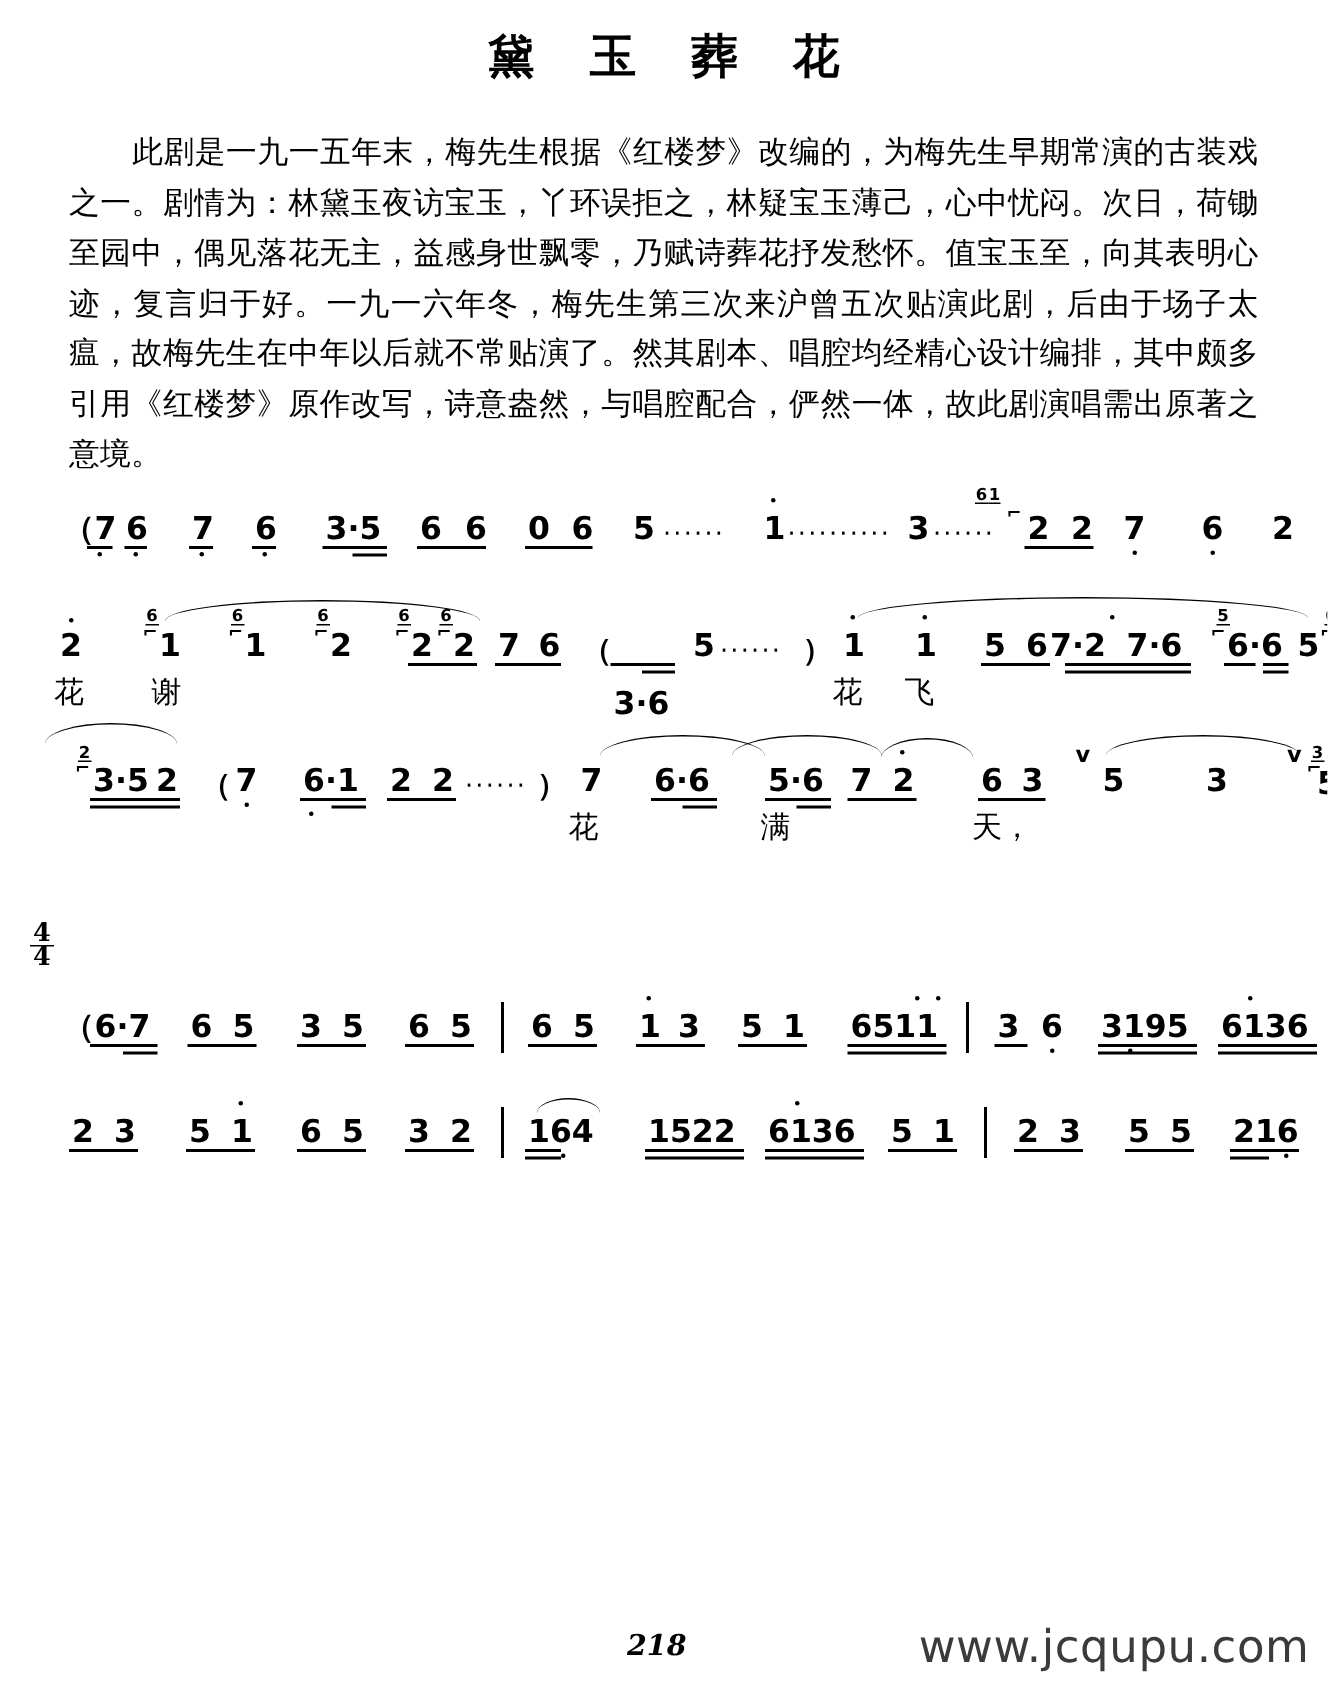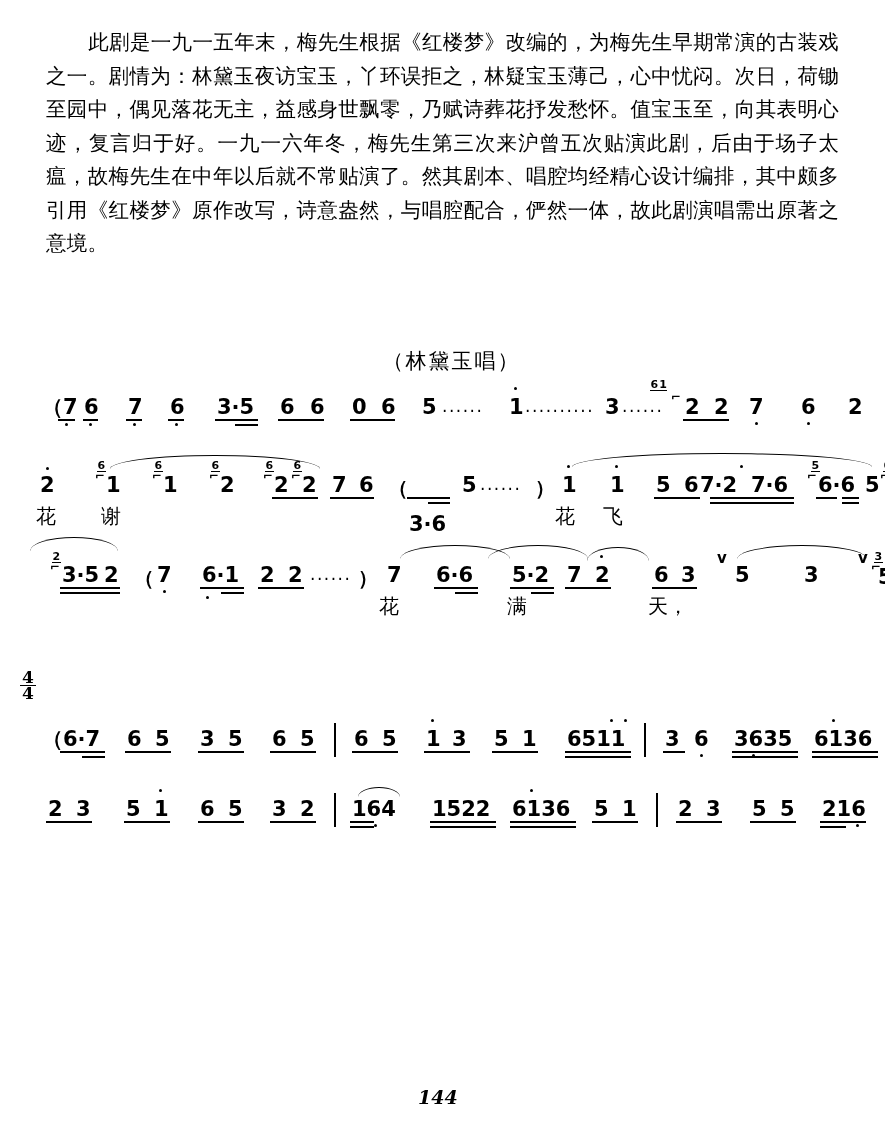--- a/index.html
+++ b/index.html
@@ -173,24 +173,24 @@
     font-size: 30px;
     color: #3b3b3b;
     letter-spacing: 0.4px;
   }
 </style>
 </head>
 <body>
 
 <div class="page">
 
+  <div class="title">黛 玉 葬 花</div>
 
   <div class="intro"><span class="ind"></span><span>此剧是一九一五年末，梅先生根据《红楼梦》改编的，为梅先生早期常演的古装戏之一。剧情为：林黛玉夜访宝玉，丫环误拒之，林疑宝玉薄己，心中忧闷。次日，荷锄至园中，偶见落花无主，益感身世飘零，乃赋诗葬花抒发愁怀。值宝玉至，向其表明心迹，复言归于好。一九一六年冬，梅先生第三次来沪曾五次贴演此剧，后由于场子太瘟，故梅先生在中年以后就不常贴演了。然其剧本、唱腔均经精心设计编排，其中颇多引用《红楼梦》原作改写，诗意盎然，与唱腔配合，俨然一体，故此剧演唱需出原著之意境。</span></div>
 
-  <div class="singer">（林黛玉唱）</div>
 
 
   <div class="staffline">
     <div class="row">
 
       <div class="n" style="left:20px; top:22px;">（7</div>
       <div class="beam" style="left:36px; top:44px; width:17px;"></div>
       <div class="odot" style="left:43px; top:48px;"></div>
       <div class="n" style="left:62px; top:22px;">6</div>
       <div class="beam" style="left:61px; top:44px; width:15px;"></div>
@@ -350,21 +350,21 @@
       <div class="n" style="left:365px; top:30px;">7</div>
       <div class="lyric" style="left:357px; top:58px;">花</div>
 
       <div class="slur" style="left:378px; top:10px; width:110px;"></div>
 
       <div class="n" style="left:414px; top:30px;">6·6</div>
       <div class="beam" style="left:412px; top:52px; width:44px;"></div>
       <div class="beam" style="left:433px; top:57px; width:23px;"></div>
 
       <div class="slur" style="left:466px; top:10px; width:100px;"></div>
-      <div class="n" style="left:490px; top:30px;">5·2</div>
+      <div class="n" style="left:490px; top:30px;">5·6</div>
       <div class="beam" style="left:488px; top:52px; width:44px;"></div>
       <div class="beam" style="left:509px; top:57px; width:23px;"></div>
       <div class="lyric" style="left:485px; top:58px;">满</div>
 
       <div class="n" style="left:545px; top:30px;">7</div>
       <div class="n" style="left:573px; top:30px;">2</div>
       <div class="odot" style="left:578px; top:20px;"></div>
       <div class="beam" style="left:543px; top:52px; width:46px;"></div>
 
       <div class="slur" style="left:565px; top:12px; width:62px;"></div>
@@ -426,21 +426,21 @@
       <div class="odot" style="left:602px; top:6px;"></div>
       <div class="beam" style="left:543px; top:38px; width:66px;"></div>
       <div class="beam" style="left:543px; top:43px; width:66px;"></div>
 
       <div class="bar" style="left:622px; top:10px; height:34px;"></div>
       <div class="n" style="left:643px; top:16px;">3</div>
       <div class="n" style="left:672px; top:16px;">6</div>
       <div class="odot" style="left:678px; top:41px;"></div>
       <div class="beam" style="left:641px; top:38px; width:22px;"></div>
 
-      <div class="n" style="left:712px; top:16px;">3635</div>
+      <div class="n" style="left:712px; top:16px;">3195</div>
       <div class="odot" style="left:730px; top:41px;"></div>
       <div class="beam" style="left:710px; top:38px; width:66px;"></div>
       <div class="beam" style="left:710px; top:43px; width:66px;"></div>
 
       <div class="n" style="left:792px; top:16px;">6136</div>
       <div class="odot" style="left:810px; top:6px;"></div>
       <div class="beam" style="left:790px; top:38px; width:66px;"></div>
       <div class="beam" style="left:790px; top:43px; width:66px;"></div>
 
     </div>
@@ -492,15 +492,16 @@
       <div class="beam" style="left:728px; top:38px; width:46px;"></div>
 
       <div class="n" style="left:800px; top:16px;">216</div>
       <div class="odot" style="left:834px; top:41px;"></div>
       <div class="beam" style="left:798px; top:38px; width:46px;"></div>
       <div class="beam" style="left:798px; top:43px; width:26px;"></div>
 
     </div>
   </div>
 
-  <div class="pageno">144</div>
+  <div class="pageno">218</div>
+  <div class="watermark">www.jcqupu.com</div>
 
 </div>
 
 </body></html>

